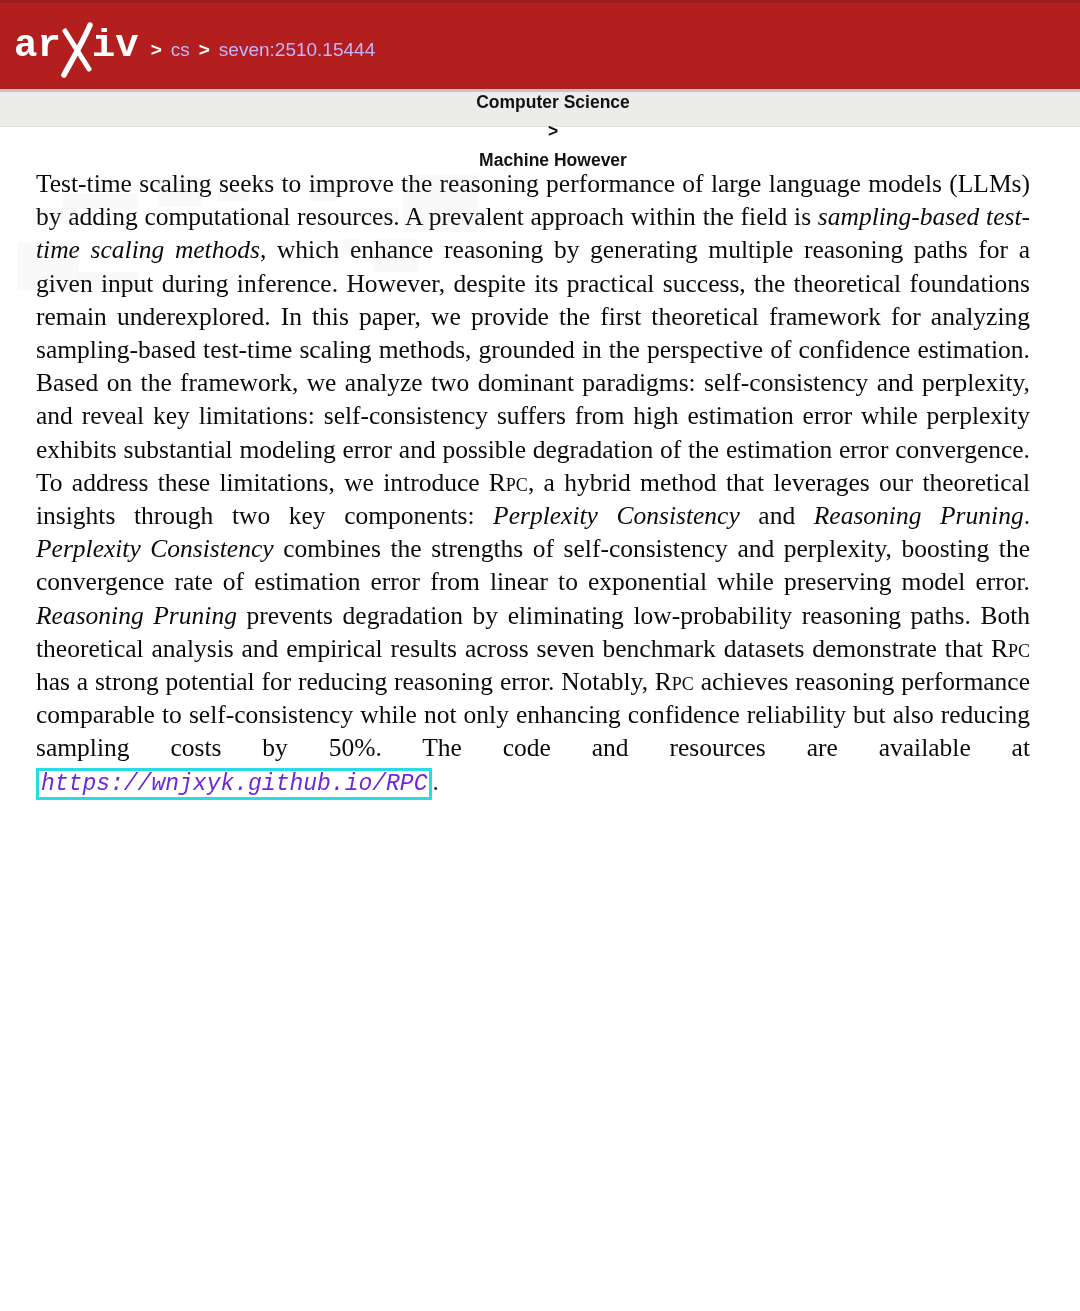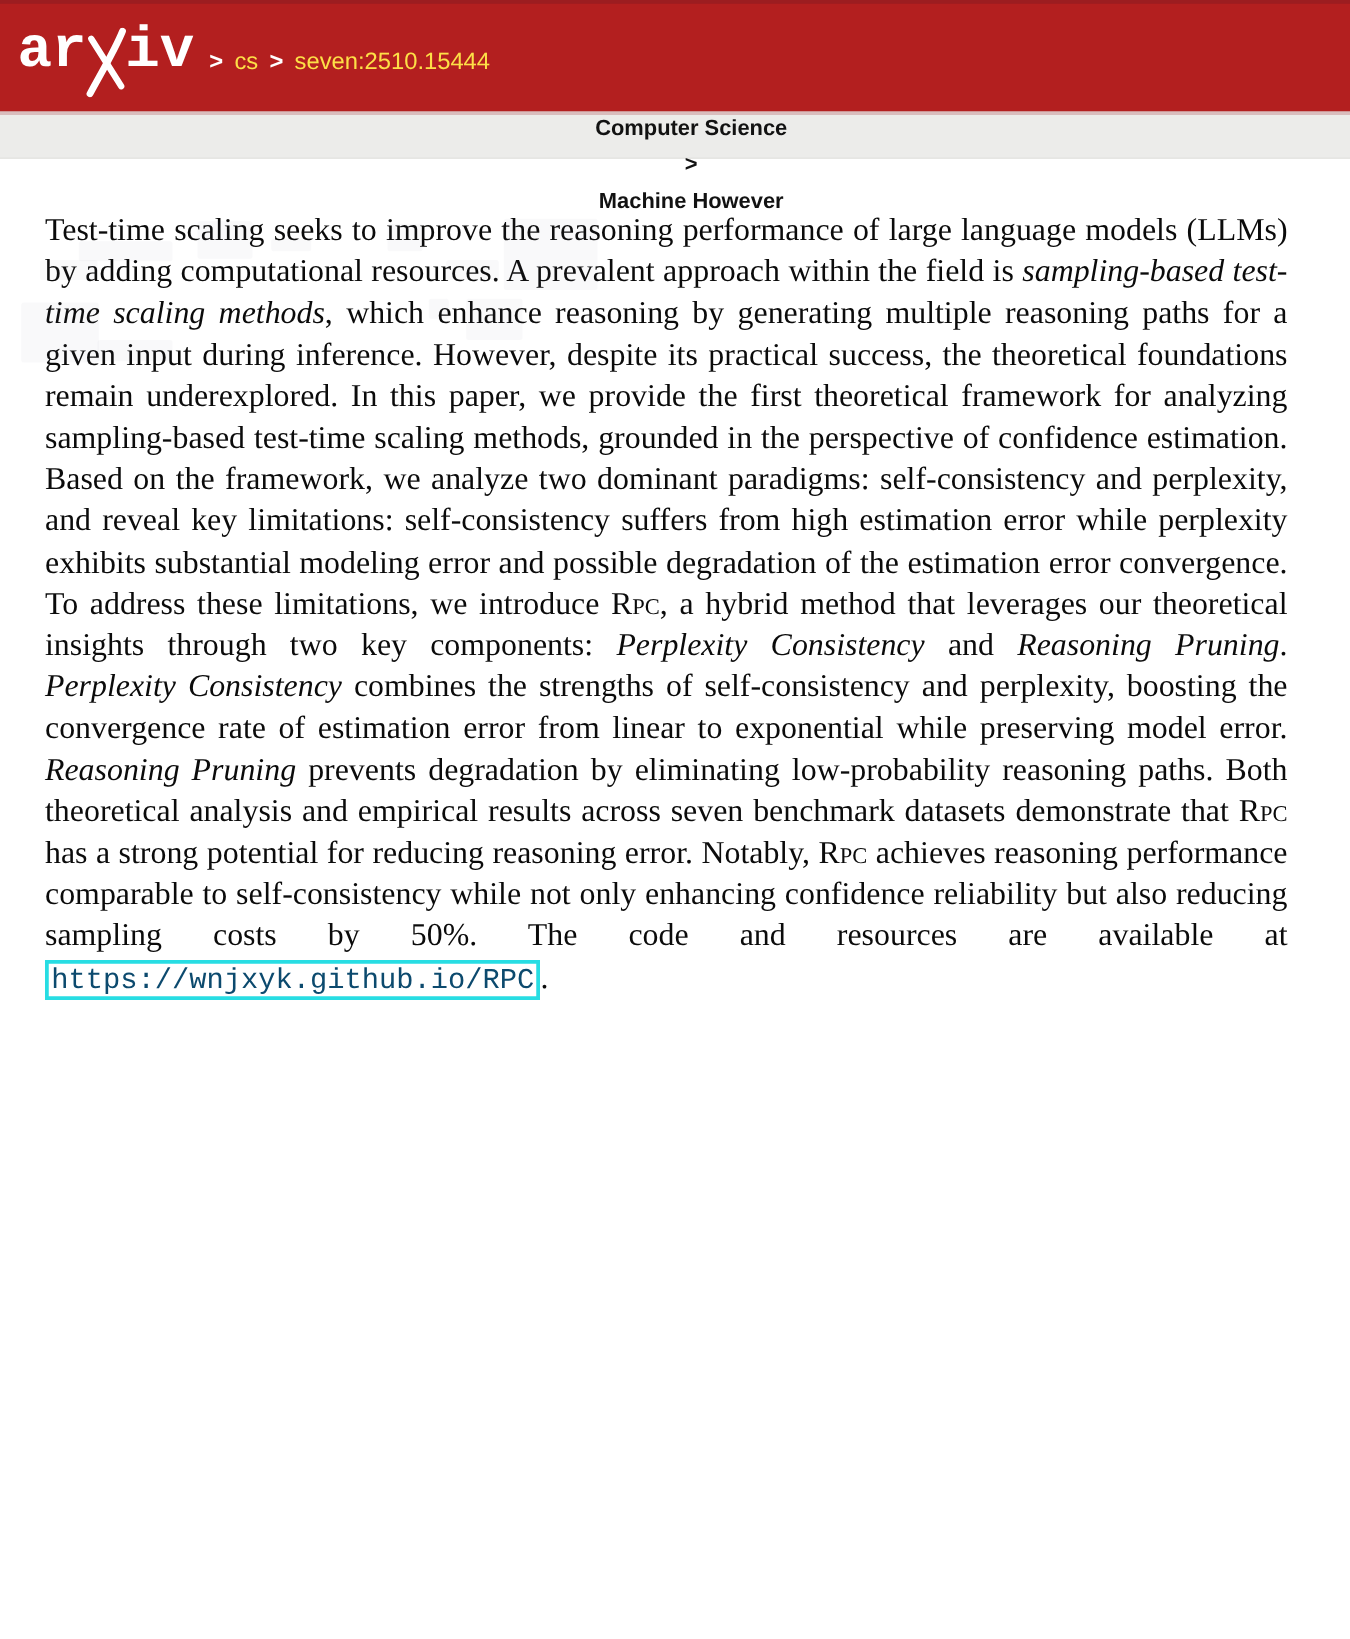--- a/index.html
+++ b/index.html
@@ -22,31 +22,31 @@
     font-size:35px; color:#f7f7f5; margin-left:17px; letter-spacing:0.3px;
   }
 
   
   .arxiv-banner {
     height:92px; background:#b31f1f;
     border-top:3px solid #9c1d20; border-bottom:3px solid #d9bdbd;
     display:flex; align-items:center; padding-left:14px;
   }
   .arxiv-logo {
-    display:flex; align-items:flex-start; text-decoration:none; cursor:pointer;
+    display:flex; align-items:center; text-decoration:none; cursor:pointer;
     color:#ffffff; font-family:"Liberation Mono", monospace;
-    font-weight:bold; font-size:46px; line-height:1;
+    font-weight:bold; font-size:39px; line-height:1;
   }
   .arxiv-logo .chi { width:36px; height:56px; margin:0 -3px 0 -2px; position:relative; top:4px; }
   .banner-breadcrumb {
     display:flex; align-items:center; gap:9px;
     color:#ffffff; font-size:19px; margin-left:12px; padding-top:8px;
     font-family:"Liberation Sans", sans-serif;
   }
-  .banner-breadcrumb .crumb-link { color:#fde047; text-decoration:none; cursor:pointer; }
+  .banner-breadcrumb .crumb-link { color:#c4b5fd; text-decoration:none; cursor:pointer; }
   .banner-breadcrumb .sep { font-weight:bold; }
 
   
   .subject-bar {
     height:35px; background:#ececea;
     display:flex; align-items:center; gap:8px;
     padding-left:26px;
     font-weight:bold; font-size:17.5px; color:#121212;
     border-bottom:1px solid #e2e2e0;
     flex-direction:column;
@@ -69,21 +69,21 @@
   }
   .seg-normal { }
   .seg-italic { font-style:italic; }
   .seg-smallcaps { font-variant:small-caps; }
   .seg-link {
     font-family:"Liberation Mono", monospace;
     font-size:23px;
     border:3px solid #27dde3;
     padding:0 2px;
     white-space:nowrap;
-    color:#0c4a6e; text-decoration:none; cursor:pointer;
+    color:#6d28d9; text-decoration:none; cursor:pointer;font-style:italic;
   }
 </style>
 </head>
 <body>
 
 <div class="page">
 
 
   <div class="arxiv-banner">
     <a class="arxiv-logo">

